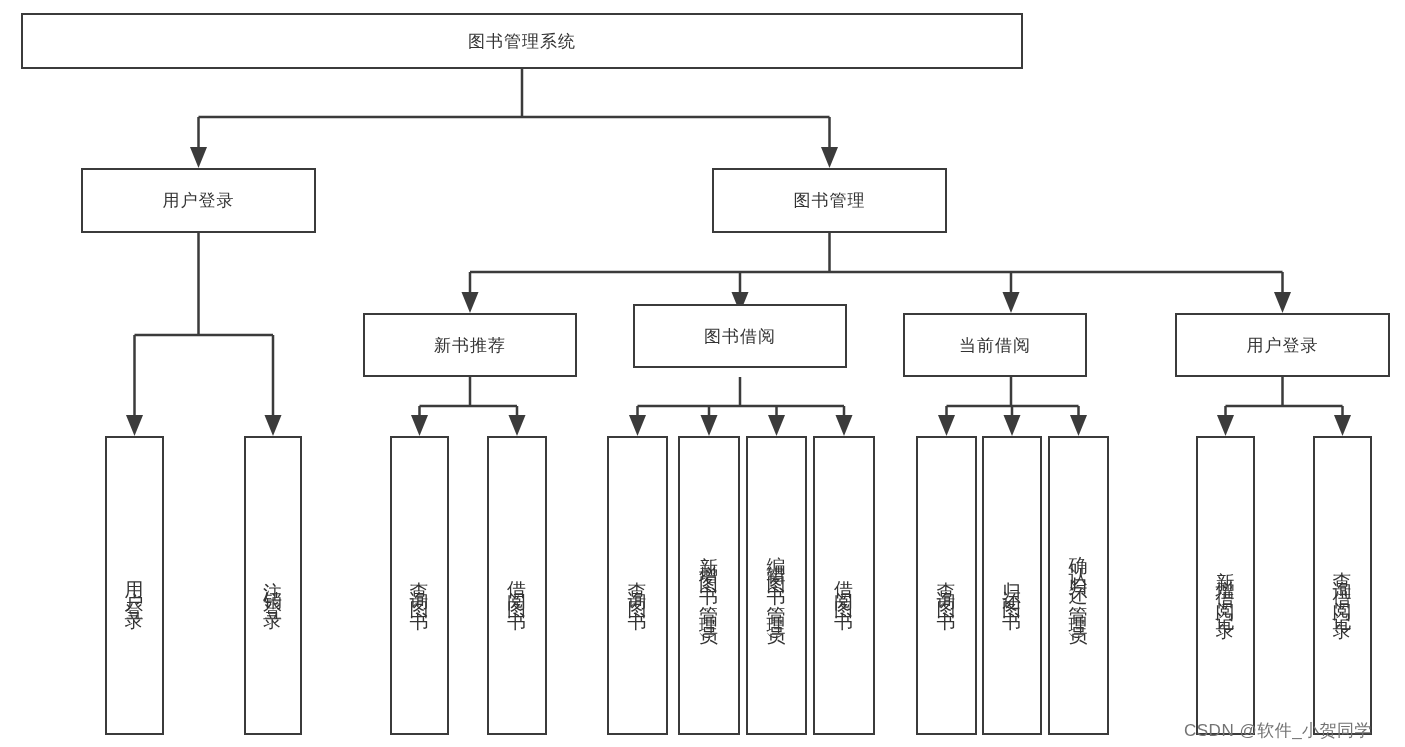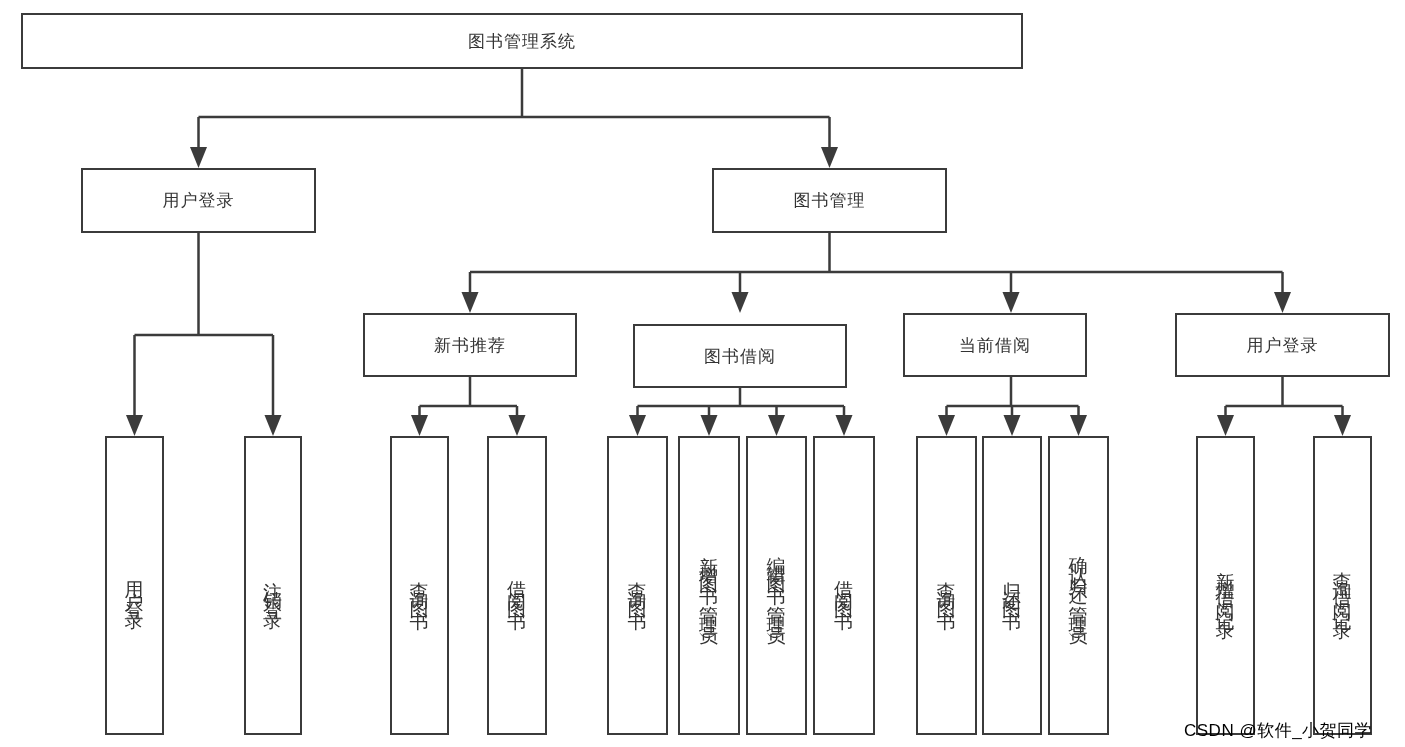--- a/index.html
+++ b/index.html
@@ -40,21 +40,21 @@
     letter-spacing: 10px;
     line-height: 1;
     color: #333333;
   }
   .watermark {
     position: absolute;
     left: 1184px;
     top: 719px;
     font-size: 17px;
     letter-spacing: 0.5px;
-    color: #000000;
+    color: #737373;
     z-index: 3;
     white-space: nowrap;
   }
 </style>
 </head>
 <body>
 
 <div class="canvas">
 
   <svg class="wires" viewBox="0 0 1405 747" xmlns="http://www.w3.org/2000/svg">
@@ -114,21 +114,21 @@
       <polygon points="1334,415 1351,415 1342.5,436"></polygon>
     </g>
   </svg>
 
   <div class="box hbox" style="left:21px; top:13px; width:1002px; height:56px;">图书管理系统</div>
 
   <div class="box hbox" style="left:81px; top:168px; width:235px; height:65px;">用户登录</div>
   <div class="box hbox" style="left:363px; top:313px; width:214px; height:64px;">新书推荐</div>
 
   <div class="box hbox" style="left:712px; top:168px; width:235px; height:65px;">图书管理</div>
-  <div class="box hbox" style="left:633px; top:324px; width:214px; height:64px;font-family:Liberation Serif, serif;">图书借阅</div>
+  <div class="box hbox" style="left:633px; top:304px; width:214px; height:64px;font-family:Liberation Serif, serif;">图书借阅</div>
   <div class="box hbox" style="left:903px; top:313px; width:184px; height:64px;">当前借阅</div>
   <div class="box hbox" style="left:1175px; top:313px; width:215px; height:64px;">用户登录</div>
 
   <div class="box vbox" style="left:105px; top:436px; width:59px; height:299px;">
     <span>用户登录</span>
   </div>
   <div class="box vbox" style="left:244px; top:436px; width:58px; height:299px;">
     <span>注销登录</span>
   </div>
 

